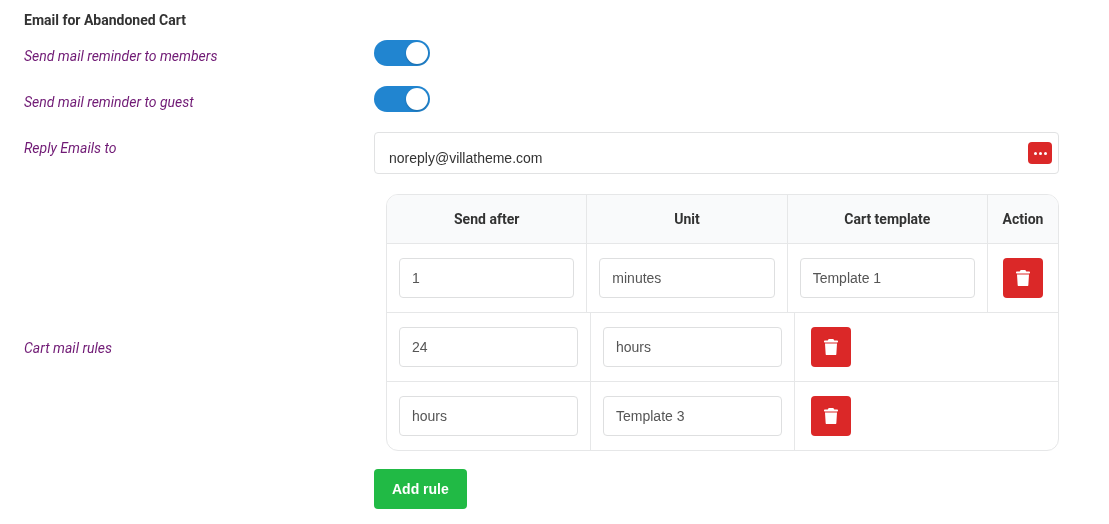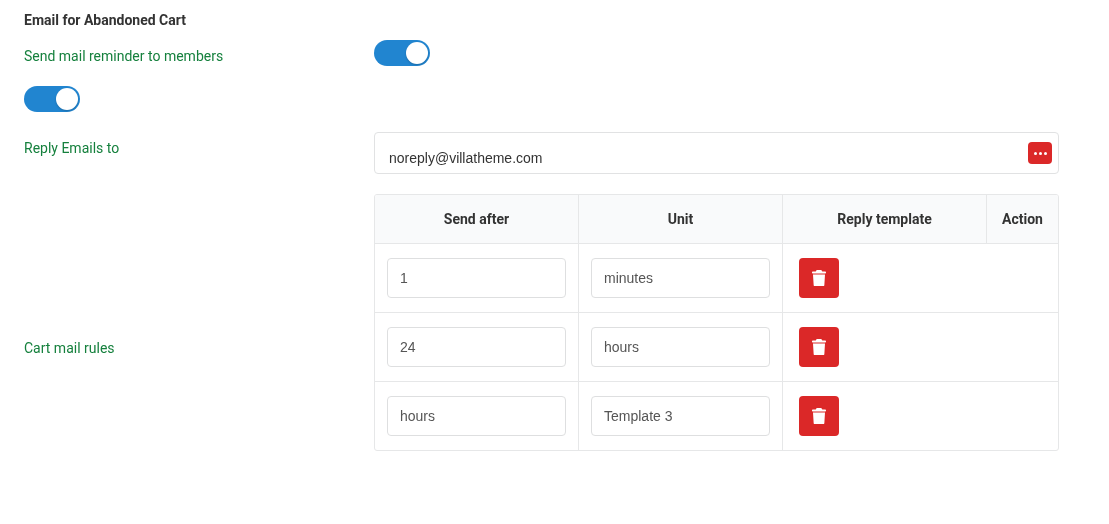--- a/index.html
+++ b/index.html
@@ -19,24 +19,25 @@
       margin-bottom: 12px;
     }
     .form-row {
       display: flex;
       align-items: flex-start;
       margin-bottom: 20px;
     }
     .form-label {
       width: 350px;
       flex-shrink: 0;
-      color: #15803d;
+      color: #701a75;
       font-size: 14px;
       padding-top: 8px;
       font-weight: 400;
+      font-style: italic;
     }
     .rules-label { padding-top: 146px; }
     .form-control-area { flex: 1; max-width: 685px; }
     .toggle {
       position: relative;
       width: 56px;
       height: 26px;
       background: #2185d0;
       border-radius: 999px;
       cursor: pointer;
@@ -70,22 +71,23 @@
       color: #fff; cursor: pointer;
     }
     .dots {
       display: flex; gap: 2px;
     }
     .dots span {
       width: 3px; height: 3px; background: #fff; border-radius: 50%;
     }
     .rules-table {
       border: 1px solid #e6e7e8;
-      border-radius: 3px;
+      border-radius: 12px;
       overflow: hidden;
+      margin-left: 12px;
     }
     .rules-head {
       display: flex;
       background: #f9fafb;
     }
     .rules-head .th {
       font-weight: 700; text-align: center;
       padding: 16px 10px; color: #333;
       border-right: 1px solid #e6e7e8;
     }
@@ -143,20 +145,21 @@
 <div class="form-row">
   <div class="form-label">Send mail reminder to members</div>
   <div class="form-control-area">
     <div class="toggle">
       <div class="toggle-knob"></div>
     </div>
   </div>
 </div>
 
 <div class="form-row">
+  <div class="form-label">Send mail reminder to guest</div>
   <div class="form-control-area">
     <div class="toggle">
       <div class="toggle-knob"></div>
     </div>
   </div>
 </div>
 
 <div class="form-row">
   <div class="form-label">Reply Emails to</div>
   <div class="form-control-area">
@@ -173,31 +176,34 @@
   </div>
 </div>
 
 <div class="form-row">
   <div class="form-label rules-label">Cart mail rules</div>
   <div class="form-control-area">
     <div class="rules-table">
       <div class="rules-head">
         <div class="th col-after">Send after</div>
         <div class="th col-unit">Unit</div>
-        <div class="th col-tmpl">Reply template</div>
+        <div class="th col-tmpl">Cart template</div>
         <div class="th col-act">Action</div>
       </div>
       <div class="rules-body">
 
         <div class="tr">
           <div class="td col-after">
               <input class="cell-input" value="1" style="">
             </div>
           <div class="td col-unit">
               <input class="cell-input" value="minutes" style="">
+            </div>
+          <div class="td col-tmpl">
+              <input class="cell-input" value="Template 1" style="">
             </div>
           <div class="td col-act">
             <button class="delete-btn">
               <svg width="14" height="16" viewBox="0 0 448 512">
                   <path d="M135 17c6-10 17-17 29-17h120c12 0 23 7 29 17l15 31h88c18 0 32 14 32 32s-14 32-32 32H32C14 112 0 98 0 80s14-32 32-32h88l15-31zM32 144h384l-21 339c-2 29-26 51-55 51H108c-29 0-53-22-55-51L32 144z"></path>
                 </svg>
             </button>
           </div>
         </div>
 
@@ -229,14 +235,15 @@
               <svg width="14" height="16" viewBox="0 0 448 512">
                   <path d="M135 17c6-10 17-17 29-17h120c12 0 23 7 29 17l15 31h88c18 0 32 14 32 32s-14 32-32 32H32C14 112 0 98 0 80s14-32 32-32h88l15-31zM32 144h384l-21 339c-2 29-26 51-55 51H108c-29 0-53-22-55-51L32 144z"></path>
                 </svg>
             </button>
           </div>
         </div>
 
       </div>
     </div>
 
+    <button class="add-rule-btn">Add rule</button>
   </div>
 </div>
 
 </body></html>

